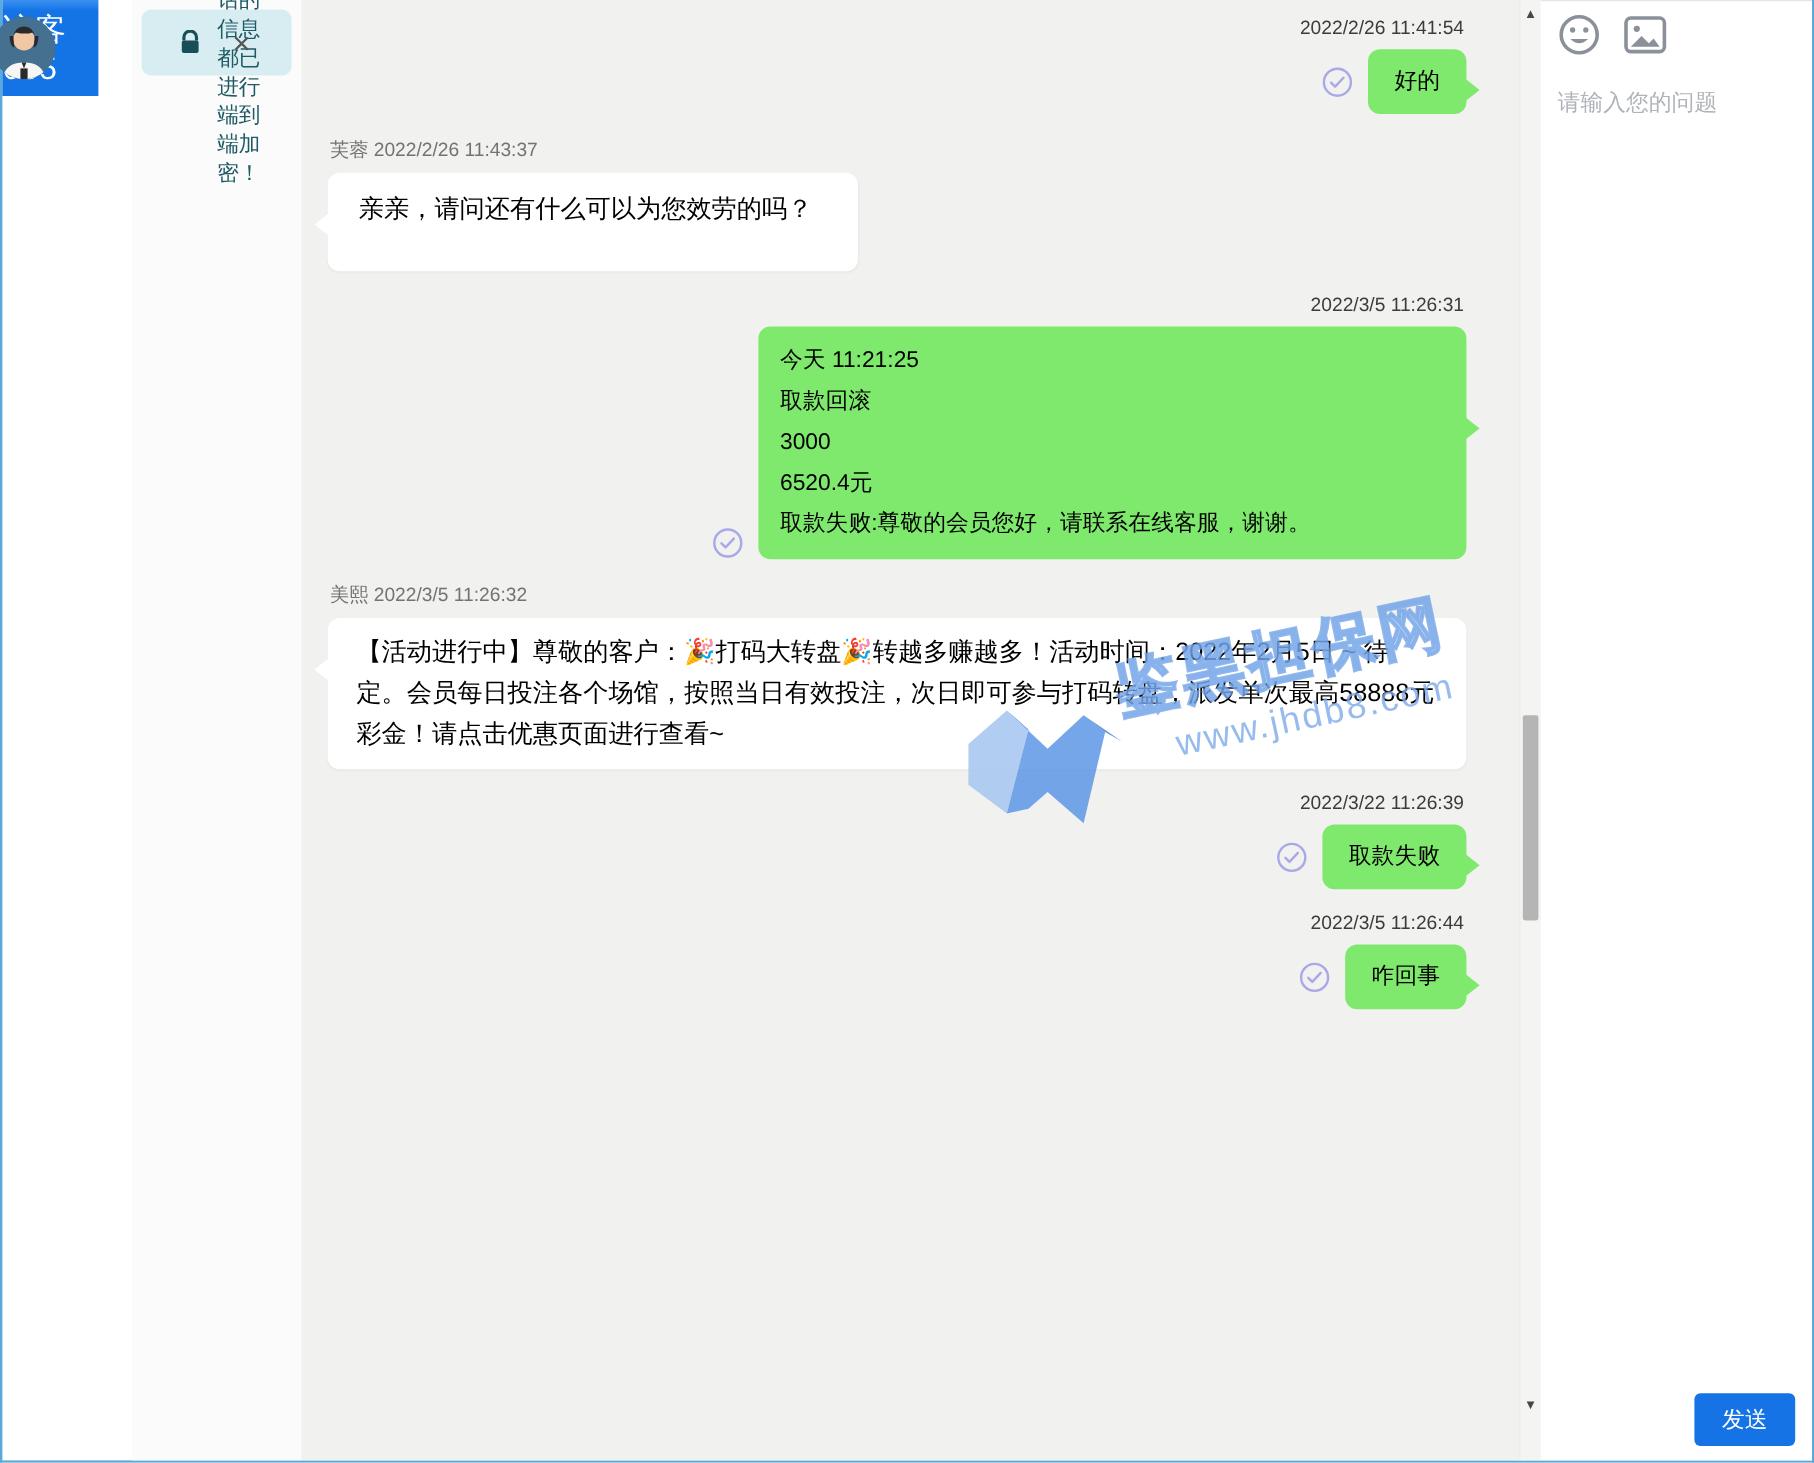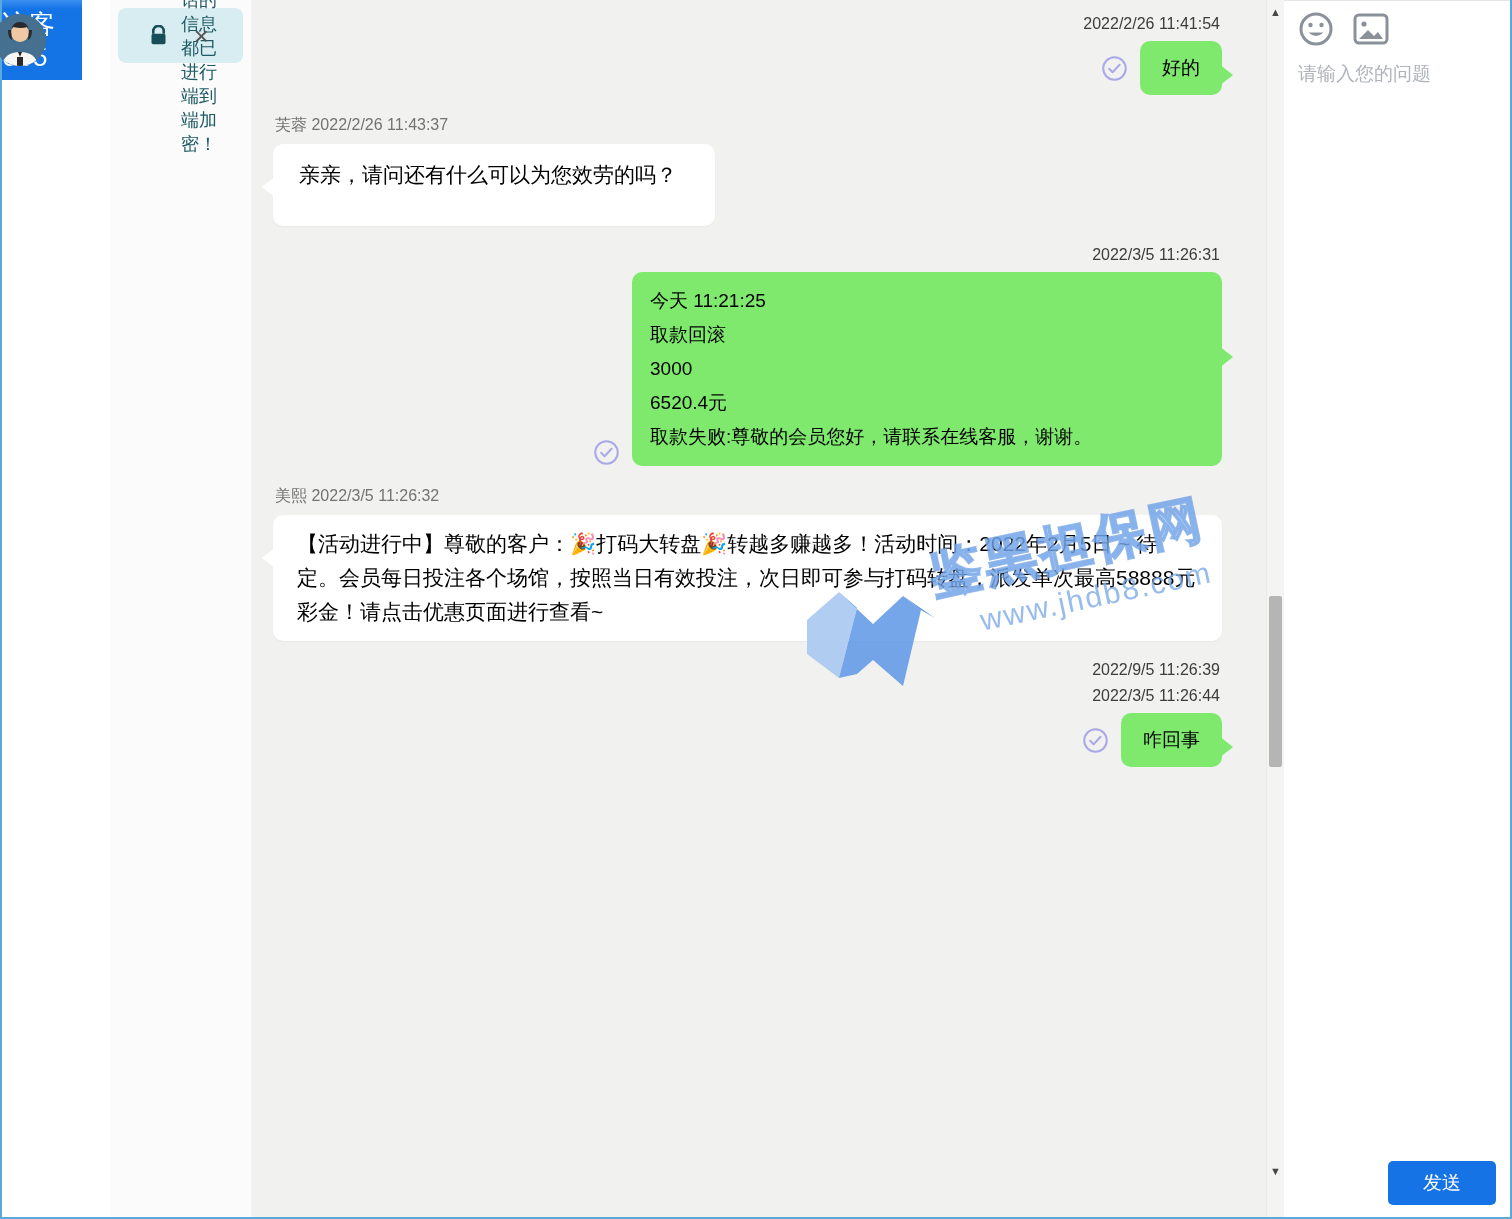--- a/index.html
+++ b/index.html
@@ -55,23 +55,23 @@
   
   .scrollbar{position:absolute;top:0;right:0;bottom:0;width:18px;background:#f4f4f2;border-left:1px solid #eceae8;}
   .sb-up{position:absolute;top:6px;left:0;width:100%;text-align:center;font-size:11px;color:#474747;cursor:pointer;}
   .sb-down{position:absolute;bottom:40px;left:0;width:100%;text-align:center;font-size:11px;color:#474747;cursor:pointer;}
   .sb-thumb{position:absolute;top:49%;left:2px;width:13px;height:14%;background:#b5b5b5;border-radius:2px;cursor:pointer;}
 
   
   .composer{flex:0 0 226px;background:#fff;border-top:1px solid #e4e4e2;position:relative;padding:10px 12px;}
   .composer-icons{display:flex;gap:18px;align-items:center;margin-left:2px;}
   .icon-btn{cursor:pointer;display:flex;}
-  .composer-input{display:block;width:70%;height:120px;border:none;outline:none;resize:none;font-family:inherit;font-size:19px;color:#000000;margin-top:14px;margin-left:2px;background:transparent;}
+  .composer-input{display:block;width:70%;height:120px;border:none;outline:none;resize:none;font-family:inherit;font-size:19px;color:#000000;margin-top:26px;margin-left:2px;background:transparent;}
   .composer-input::placeholder{color:#b0b4ba;}
-  .send-btn{position:absolute;right:14px;bottom:12px;width:108px;height:44px;background:var(--accent);color:#fff;border:none;border-radius:5px;font-size:19px;font-family:inherit;cursor:pointer;}
+  .send-btn{position:absolute;right:14px;bottom:12px;width:84px;height:44px;background:var(--accent);color:#fff;border:none;border-radius:5px;font-size:19px;font-family:inherit;cursor:pointer;}
 </style>
 </head>
 <body>
 
 <div class="app">
 
   <div class="header">
     <div class="header-title">访客665</div>
     <div class="avatar">
       <svg width="52" height="52" viewBox="0 0 52 52">
@@ -134,21 +134,32 @@
             <div>6520.4元</div>
             <div>取款失败:尊敬的会员您好，请联系在线客服，谢谢。</div>
           </div>
         </div>
         <div class="sender">美熙 2022/3/5 11:26:32</div>
         <div class="row in">
           <div class="bubble white activity">
             <div>【活动进行中】尊敬的客户：🎉打码大转盘🎉转越多赚越多！活动时间：2022年2月5日 ~ 待定。会员每日投注各个场馆，按照当日有效投注，次日即可参与打码转盘，派发单次最高58888元彩金！请点击优惠页面进行查看~</div>
           </div>
         </div>
-        <div class="ts">2022/9/5 11:26:39</div>
+        <div class="ts">2022/3/22 11:26:39</div>
+        <div class="row out">
+          <span class="check-wrap">
+            <svg width="27" height="27" viewBox="0 0 24 24">
+              <circle cx="12" cy="12" r="10" fill="none" stroke="#a9a9e8" stroke-width="1.8"></circle>
+              <path d="M7.3 12.3l3 3 6.2-6.6" fill="none" stroke="#a9a9e8" stroke-width="1.8" stroke-linecap="round" stroke-linejoin="round"></path>
+            </svg>
+          </span>
+          <div class="bubble green">
+            <div>取款失败</div>
+          </div>
+        </div>
         <div class="ts">2022/3/5 11:26:44</div>
         <div class="row out">
           <span class="check-wrap">
             <svg width="27" height="27" viewBox="0 0 24 24">
               <circle cx="12" cy="12" r="10" fill="none" stroke="#a9a9e8" stroke-width="1.8"></circle>
               <path d="M7.3 12.3l3 3 6.2-6.6" fill="none" stroke="#a9a9e8" stroke-width="1.8" stroke-linecap="round" stroke-linejoin="round"></path>
             </svg>
           </span>
           <div class="bubble green">
             <div>咋回事</div>

